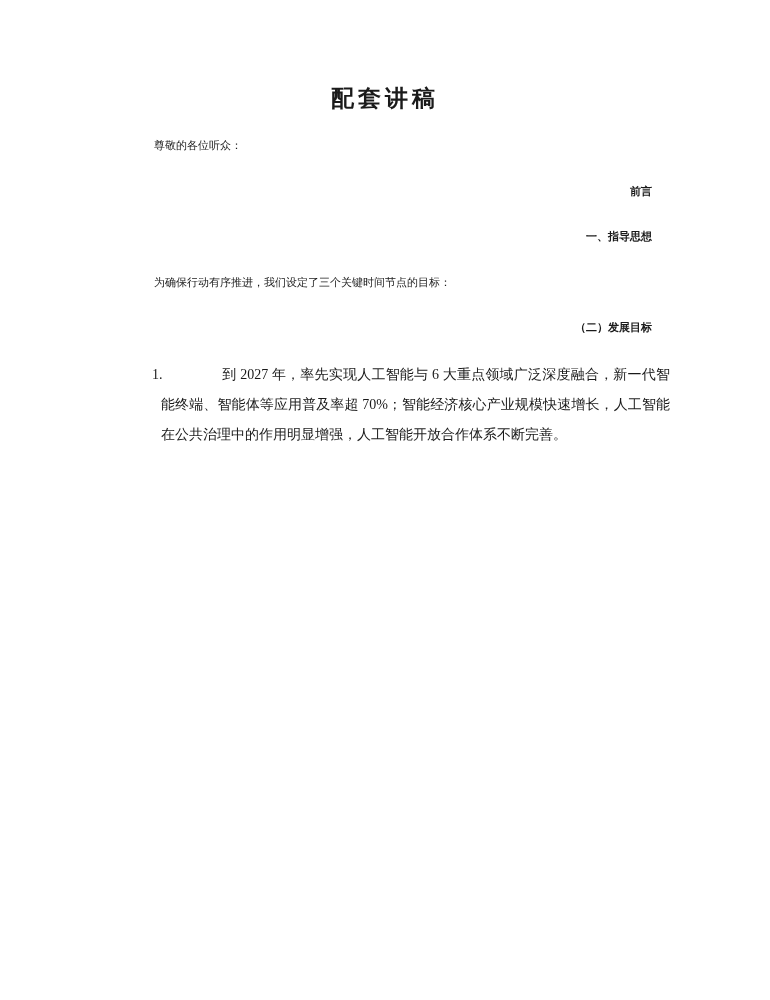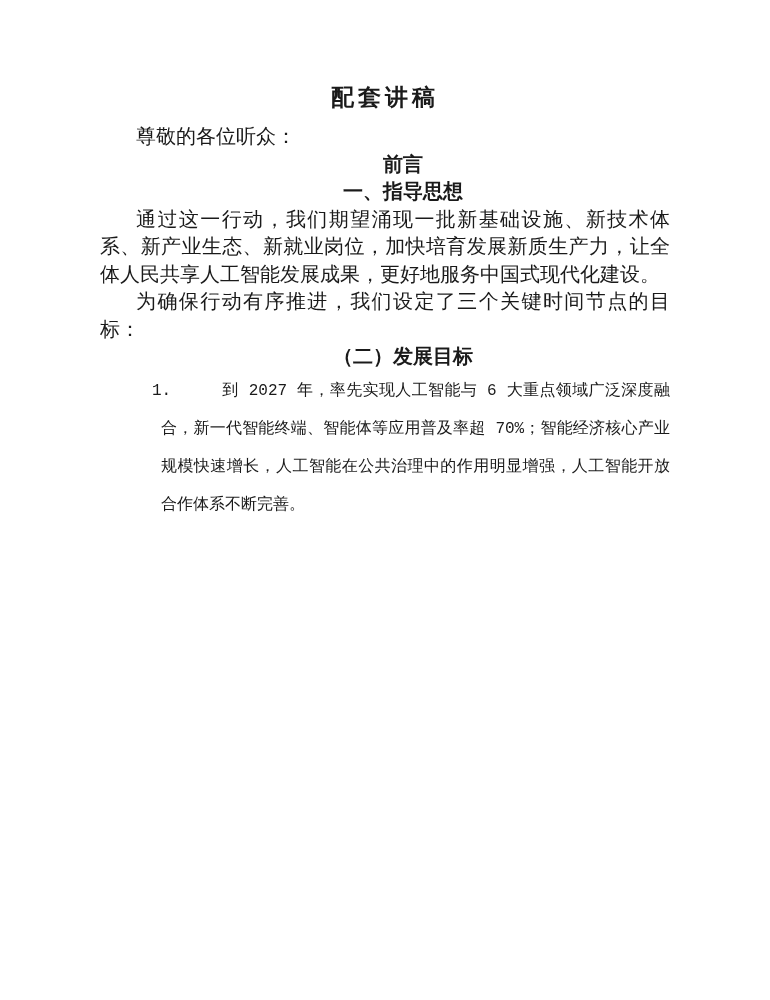--- a/index.html
+++ b/index.html
@@ -6,50 +6,50 @@
     margin: 0;
     padding: 0;
     background: #ffffff;
   }
   .page {
     position: relative;
     width: 770px;
     height: 1000px;
     background: #ffffff;
     overflow: hidden;
-    font-family: Liberation Mono, monospace;
+    font-family: Liberation Serif, serif;
     color: #1a1a1a;
   }
   .content {
     padding: 84px 100px 0 100px; 
   }
   .doc-title {
     margin: 0 0 10px 0;
     font-size: 23px;
     font-weight: bold;
     text-align: center;
     line-height: 30px;
     letter-spacing: 4px;
   }
   .body-text {
-    margin: 0;
-    font-size: 20px;
+    margin: 18px;
+    font-size: 11px;
     line-height: 27.5px;
     text-align: justify;
     text-indent: 36px; 
     word-break: break-all;
   }
   .heading {
     font-weight: bold;
-    text-align: center;
+    text-align: right;
   }
   .list-item {
     margin: 0;
-    font-size: 16px;
-    line-height: 38px;
+    font-size: 14px;
+    line-height: 30px;
     text-align: justify;
     padding-left: 61px;  
     text-indent: -9px;   
     word-break: break-all;
   }
   .goal-num {
     display: inline-block;
     width: 70px;         
     text-indent: 0;
   }
@@ -65,21 +65,20 @@
     <p class="body-text">尊敬的各位听众：</p>
 
 
     <p class="body-text heading">前言</p>
 
 
     <p class="body-text heading">一、指导思想</p>
 
 
 
-    <p class="body-text">通过这一行动，我们期望涌现一批新基础设施、新技术体系、新产业生态、新就业岗位，加快培育发展新质生产力，让全体人民共享人工智能发展成果，更好地服务中国式现代化建设。</p>
 
     <p class="body-text">为确保行动有序推进，我们设定了三个关键时间节点的目标：</p>
 
     <p class="body-text heading">（二）发展目标</p>
 
     <div class="list-item"><span class="goal-num">1.</span><span>到 2027 年，率先实现人工智能与 6 大重点领域广泛深度融合，新一代智能终端、智能体等应用普及率超 70%；智能经济核心产业规模快速增长，人工智能在公共治理中的作用明显增强，人工智能开放合作体系不断完善。</span></div>
 
 
   </div>
 </div>

